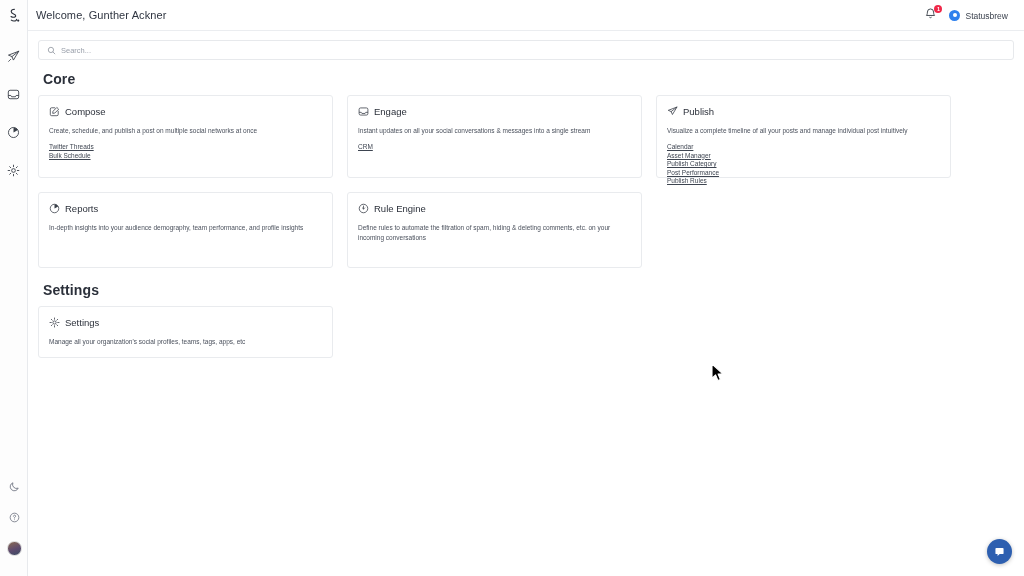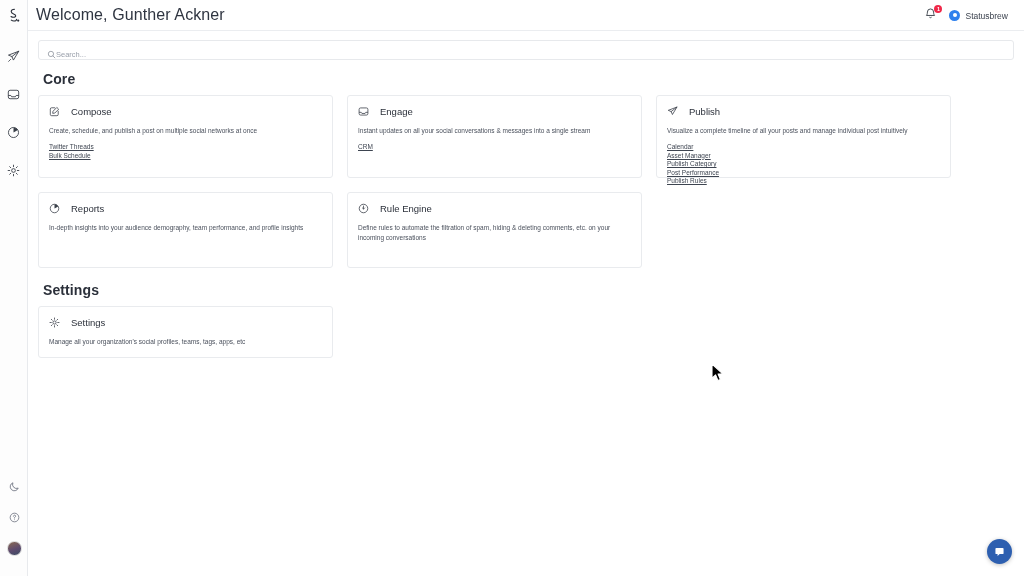--- a/index.html
+++ b/index.html
@@ -39,21 +39,21 @@
   svg.ico { display:block; }
 
   
   .main { flex: 1 1 auto; height: 576px; position: relative; background:#fff; }
 
   .topbar {
     height: 31px; border-bottom: 1px solid #ebedf0;
     display: flex; align-items: center; padding: 0 10px 0 8px;
     background: #fff;
   }
-  .welcome { font-size: 16px; color: #2f3541; letter-spacing: .1px; }
+  .welcome { font-size: 11px; color: #2f3541; letter-spacing: .1px; }
   .top-right { margin-left: auto; display: flex; align-items: center; gap: 11px; padding-right: 6px;}
   .bell-wrap { position: relative; width: 14px; height: 16px; cursor:pointer; }
   .bell-badge {
     position: absolute; top: -2px; right: -4px;
     min-width: 8px; height: 8px; border-radius: 50%;
     background: #f02849; color: #fff;
     font-size: 5.5px; line-height: 8px; text-align: center;
     padding: 0 1px; font-weight: bold;
   }
   .brand-chip { display: flex; align-items: flex-end; gap: 5px; cursor: pointer; }
@@ -64,21 +64,21 @@
   }
   .brand-dot i { width:4px;height:4px;border-radius:50%;background:#fff;display:block; }
   .brand-name { font-size: 8.5px; color: #3c434f; }
 
   
   .search-row { padding: 9px 10px 8px 10px; background:#fff; }
   .search-box {
     height: 20px; width: 100%;
     border: 1px solid #e7e9ec; border-radius: 3px;
     background: #fff;
-    display: flex; align-items: flex-end; 
+    display: flex; align-items: center; gap: 5px;
     padding: 0 8px;
   }
   .search-box input {
     border: none; outline: none; background: transparent;
     font-size: 7.5px; color: #5a6070; flex: 1;
     font-family: "Liberation Sans", sans-serif;
   }
   .search-box input::placeholder { color: #9aa0ab; }
 
   
@@ -87,21 +87,21 @@
     font-size: 14px; font-weight: bold; color: #2b303a;
     margin: 3px 0 8px 5px; letter-spacing: .1px;
   }
   .grid { display: flex; gap: 14px; margin-bottom: 14px; }
   .card {
     border: 1px solid #e9ebee; border-radius: 3px; background: #fff;
     padding: 10px 10px 12px 10px;
     position: relative;
   }
   .card.w1 { width: 295px; }
-  .card-head { display: flex; align-items: center; gap: 11px; margin-bottom: 9px; }
+  .card-head { display: flex; align-items: center; gap: 5px; margin-bottom: 9px; }
   .card-title { font-size: 9.5px; color: #2b303a; }
   .card-desc { font-size: 6.5px; color: #4a505c; line-height: 1.55; margin-bottom: 7px; }
   .card-links { display: flex; flex-direction: column; gap: 1.5px; }
   .card-links a {
     font-size: 6.5px; color: #3d4450; text-decoration: underline;
     width: fit-content; cursor: pointer;
   }
   .row1 .card { height: 83px; }
   .row2 .card { height: 76px; }
   .settings-card { width: 295px; height: 52px; }

